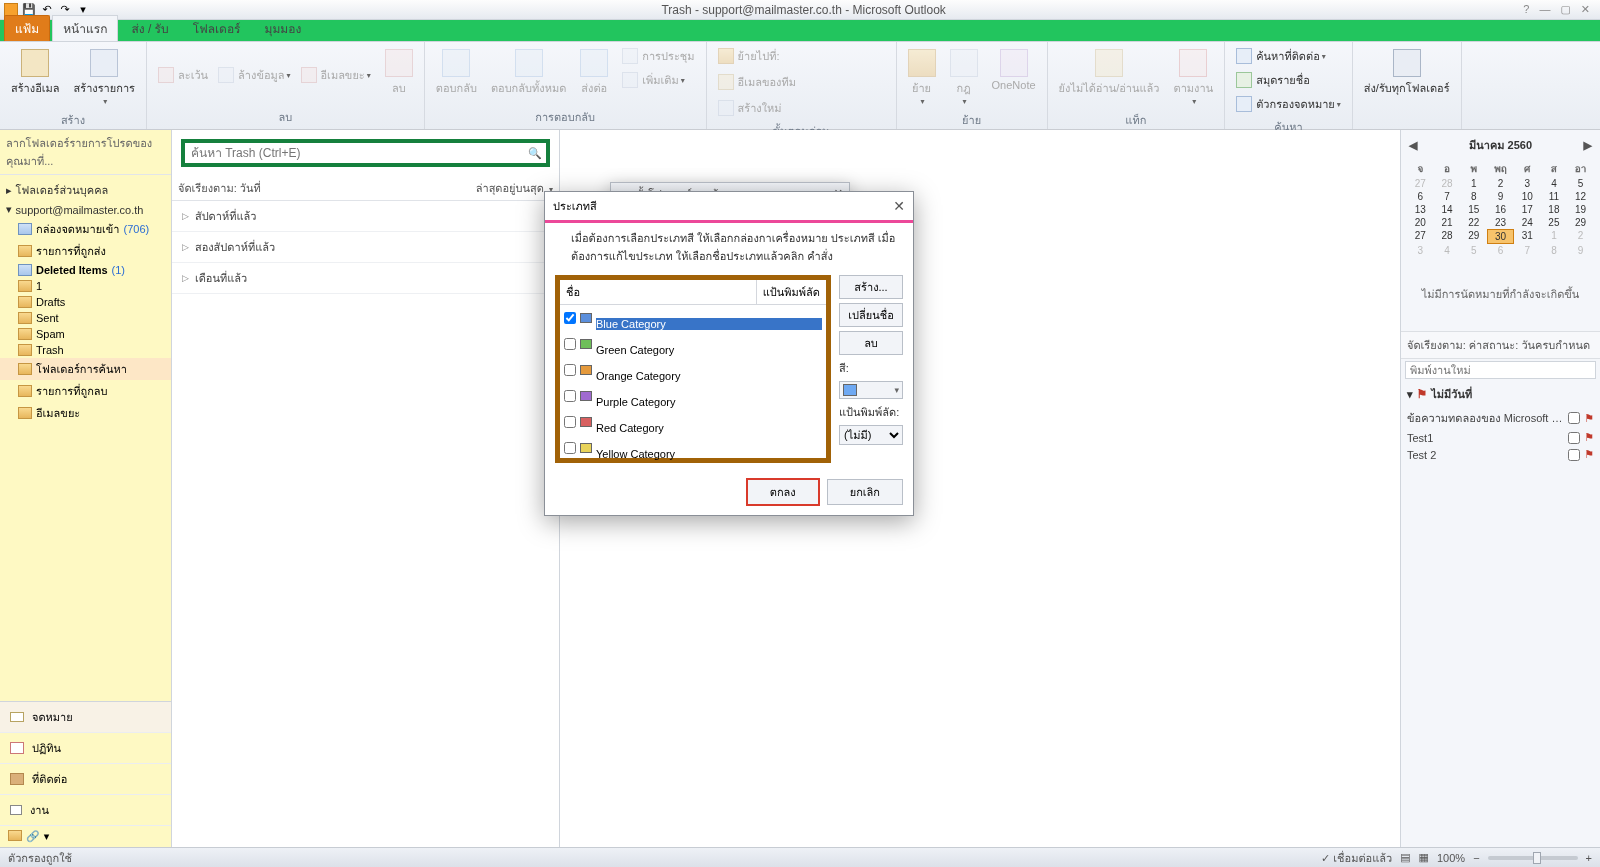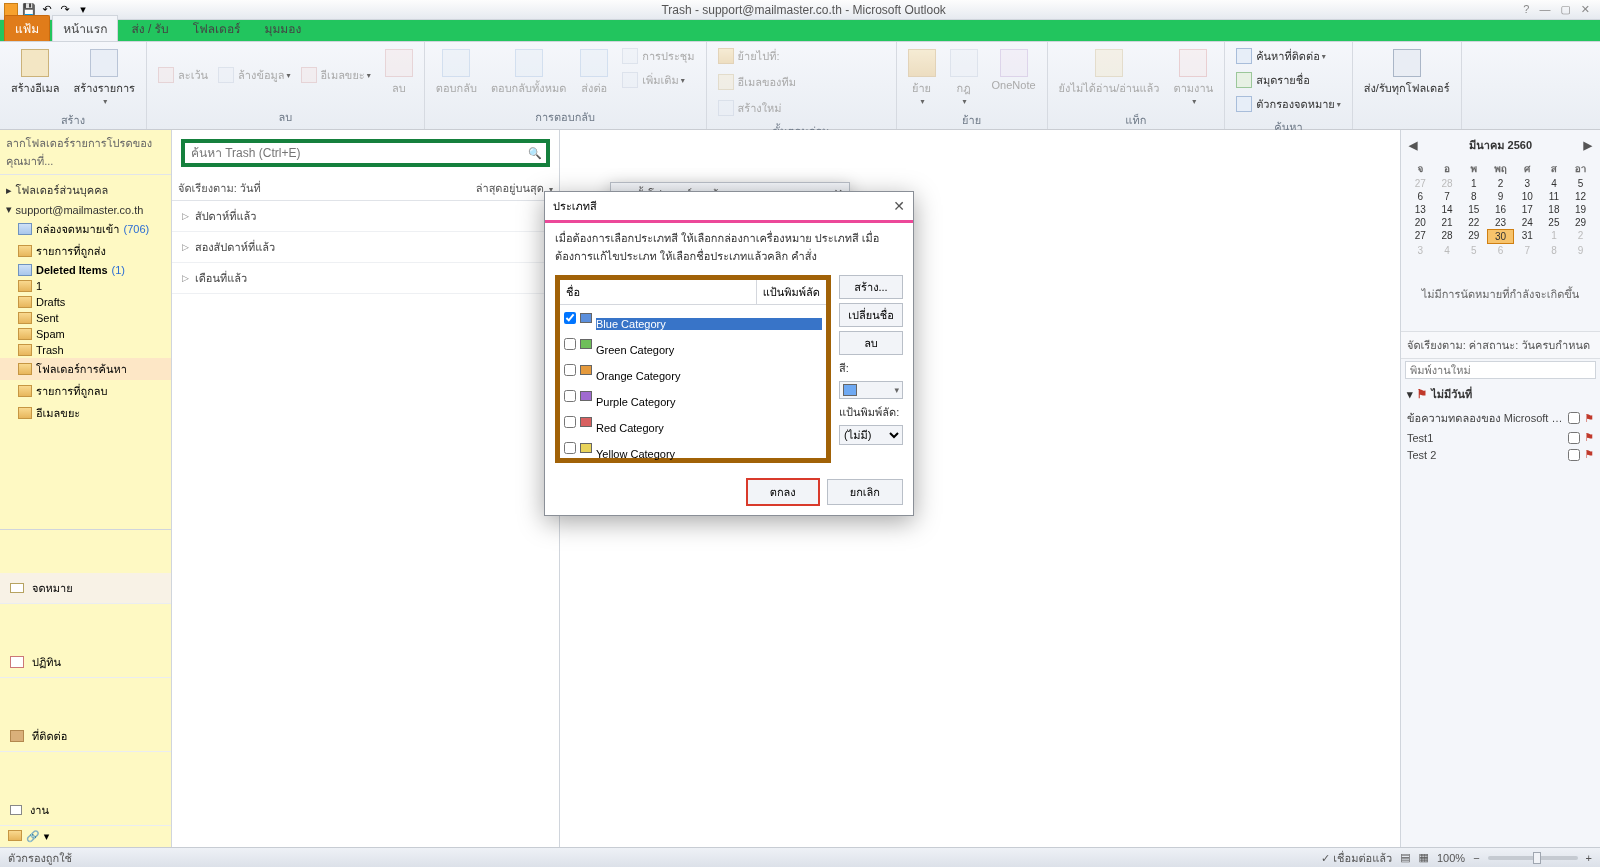--- a/index.html
+++ b/index.html
@@ -35,21 +35,21 @@
 .main { position:absolute; top:130px; bottom:20px; left:0; right:0; display:flex; }
 .leftnav { width:172px; background:#fef9c3; border-right:1px solid #d0d5dc; display:flex; flex-direction:column; }
 .drag-header { font-size:11px; color:#666; padding:4px 6px; border-bottom:1px solid #e2e5ea; }
 .tree { flex:1; overflow:auto; padding:4px 0; }
 .tree-item { padding:2px 6px 2px 18px; display:flex; align-items:center; gap:4px; cursor:pointer; white-space:nowrap; }
 .tree-item.h { padding-left:6px; color:#333; }
 .tree-item.sel { background:#fde7c6; }
 .tree-item .fi { width:14px; height:12px; display:inline-block; }
 .tree .count { color:#2a6cd4; }
 .leftnav-bottom { border-top:1px solid #d0d5dc; }
-.lnav-item { display:flex; align-items:center; gap:8px; padding:6px 10px; cursor:pointer; border-bottom:1px solid #ebedf1;margin-top:43px; }
+.lnav-item { display:flex; align-items:center; gap:8px; padding:6px 10px; cursor:pointer; border-bottom:1px solid #ebedf1; }
 .lnav-item.sel-mail { background:#f8f2e6; }
 .mini-row { display:flex; gap:4px; padding:4px 8px; }
 
 
 .midcol { width:388px; border-right:1px solid #d0d5dc; display:flex; flex-direction:column; background:#fff; }
 .searchbar { display:flex; border:4px solid #15803d; margin:9px; }
 .searchbar input { flex:1; border:none; padding:3px 6px; font-size:12px; outline:none; color:#888; }
 .searchbar .sbtn { width:22px; display:flex; align-items:center; justify-content:center; color:#7a8fbf; cursor:pointer; }
 .sortbar { display:flex; border-bottom:1px solid #e0e3e8; padding:3px 6px; color:#555; }
 .sortbar .l { flex:1; }
@@ -80,21 +80,21 @@
 
 .dlg-behind { position:absolute; left:610px; top:182px; width:240px; height:300px; background:#f6f7fb; border:1px solid #b9bfc8; box-shadow:0 4px 16px rgba(0,0,0,.25); }
 .dlg-behind .tbar { height:22px; background:linear-gradient(#f4f6fa,#e5e9f0); border-bottom:1px solid #cfd4db; display:flex; align-items:center; padding:0 6px; color:#555; font-size:11px; }
 .dlg-behind .tbar .x { margin-left:auto; cursor:pointer; }
 .dlg-behind .btns { position:absolute; bottom:6px; right:6px; display:flex; gap:6px; }
 .dlg-behind .btn { border:1px solid #b9bfc8; background:#f2f4f8; padding:2px 16px; color:#777; }
 
 .dialog { position:absolute; left:544px; top:191px; width:370px; background:#fff; border:1px solid #8a8f97; box-shadow:0 6px 24px rgba(0,0,0,.35); }
 .dialog .dtitle { display:flex; align-items:center; padding:5px 8px; border-bottom:3px solid #ec4899; }
 .dialog .dtitle .x { margin-left:auto; font-size:14px; color:#555; cursor:pointer; }
-.dialog .dmsg { padding:6px 10px; font-size:11px; color:#333; }
+.dialog .dmsg { padding:6px 10px; font-size:11px; color:#333;margin-left:16px; }
 .dialog .dbody { display:flex; padding:4px 10px 10px; gap:8px; }
 .catlist { flex:1; border:5px solid #a16207; height:188px; background:#fff; }
 .cathead { display:flex; border-bottom:1px solid #d4d7dd; font-size:11px; }
 .cathead div { padding:3px 6px; }
 .cathead .c1 { flex:1; border-right:1px solid #d4d7dd; }
 .catrow { display:flex; align-items:center; padding:1px 4px; gap:4px; }
 .catrow .sw { width:12px; height:10px; border:1px solid #666; }
 .catrow .lbl { flex:1;margin-top:12px; }
 .catrow.sel .lbl { background:#3874c8; color:#fff; }
 .catside { width:64px; display:flex; flex-direction:column; gap:4px; }

